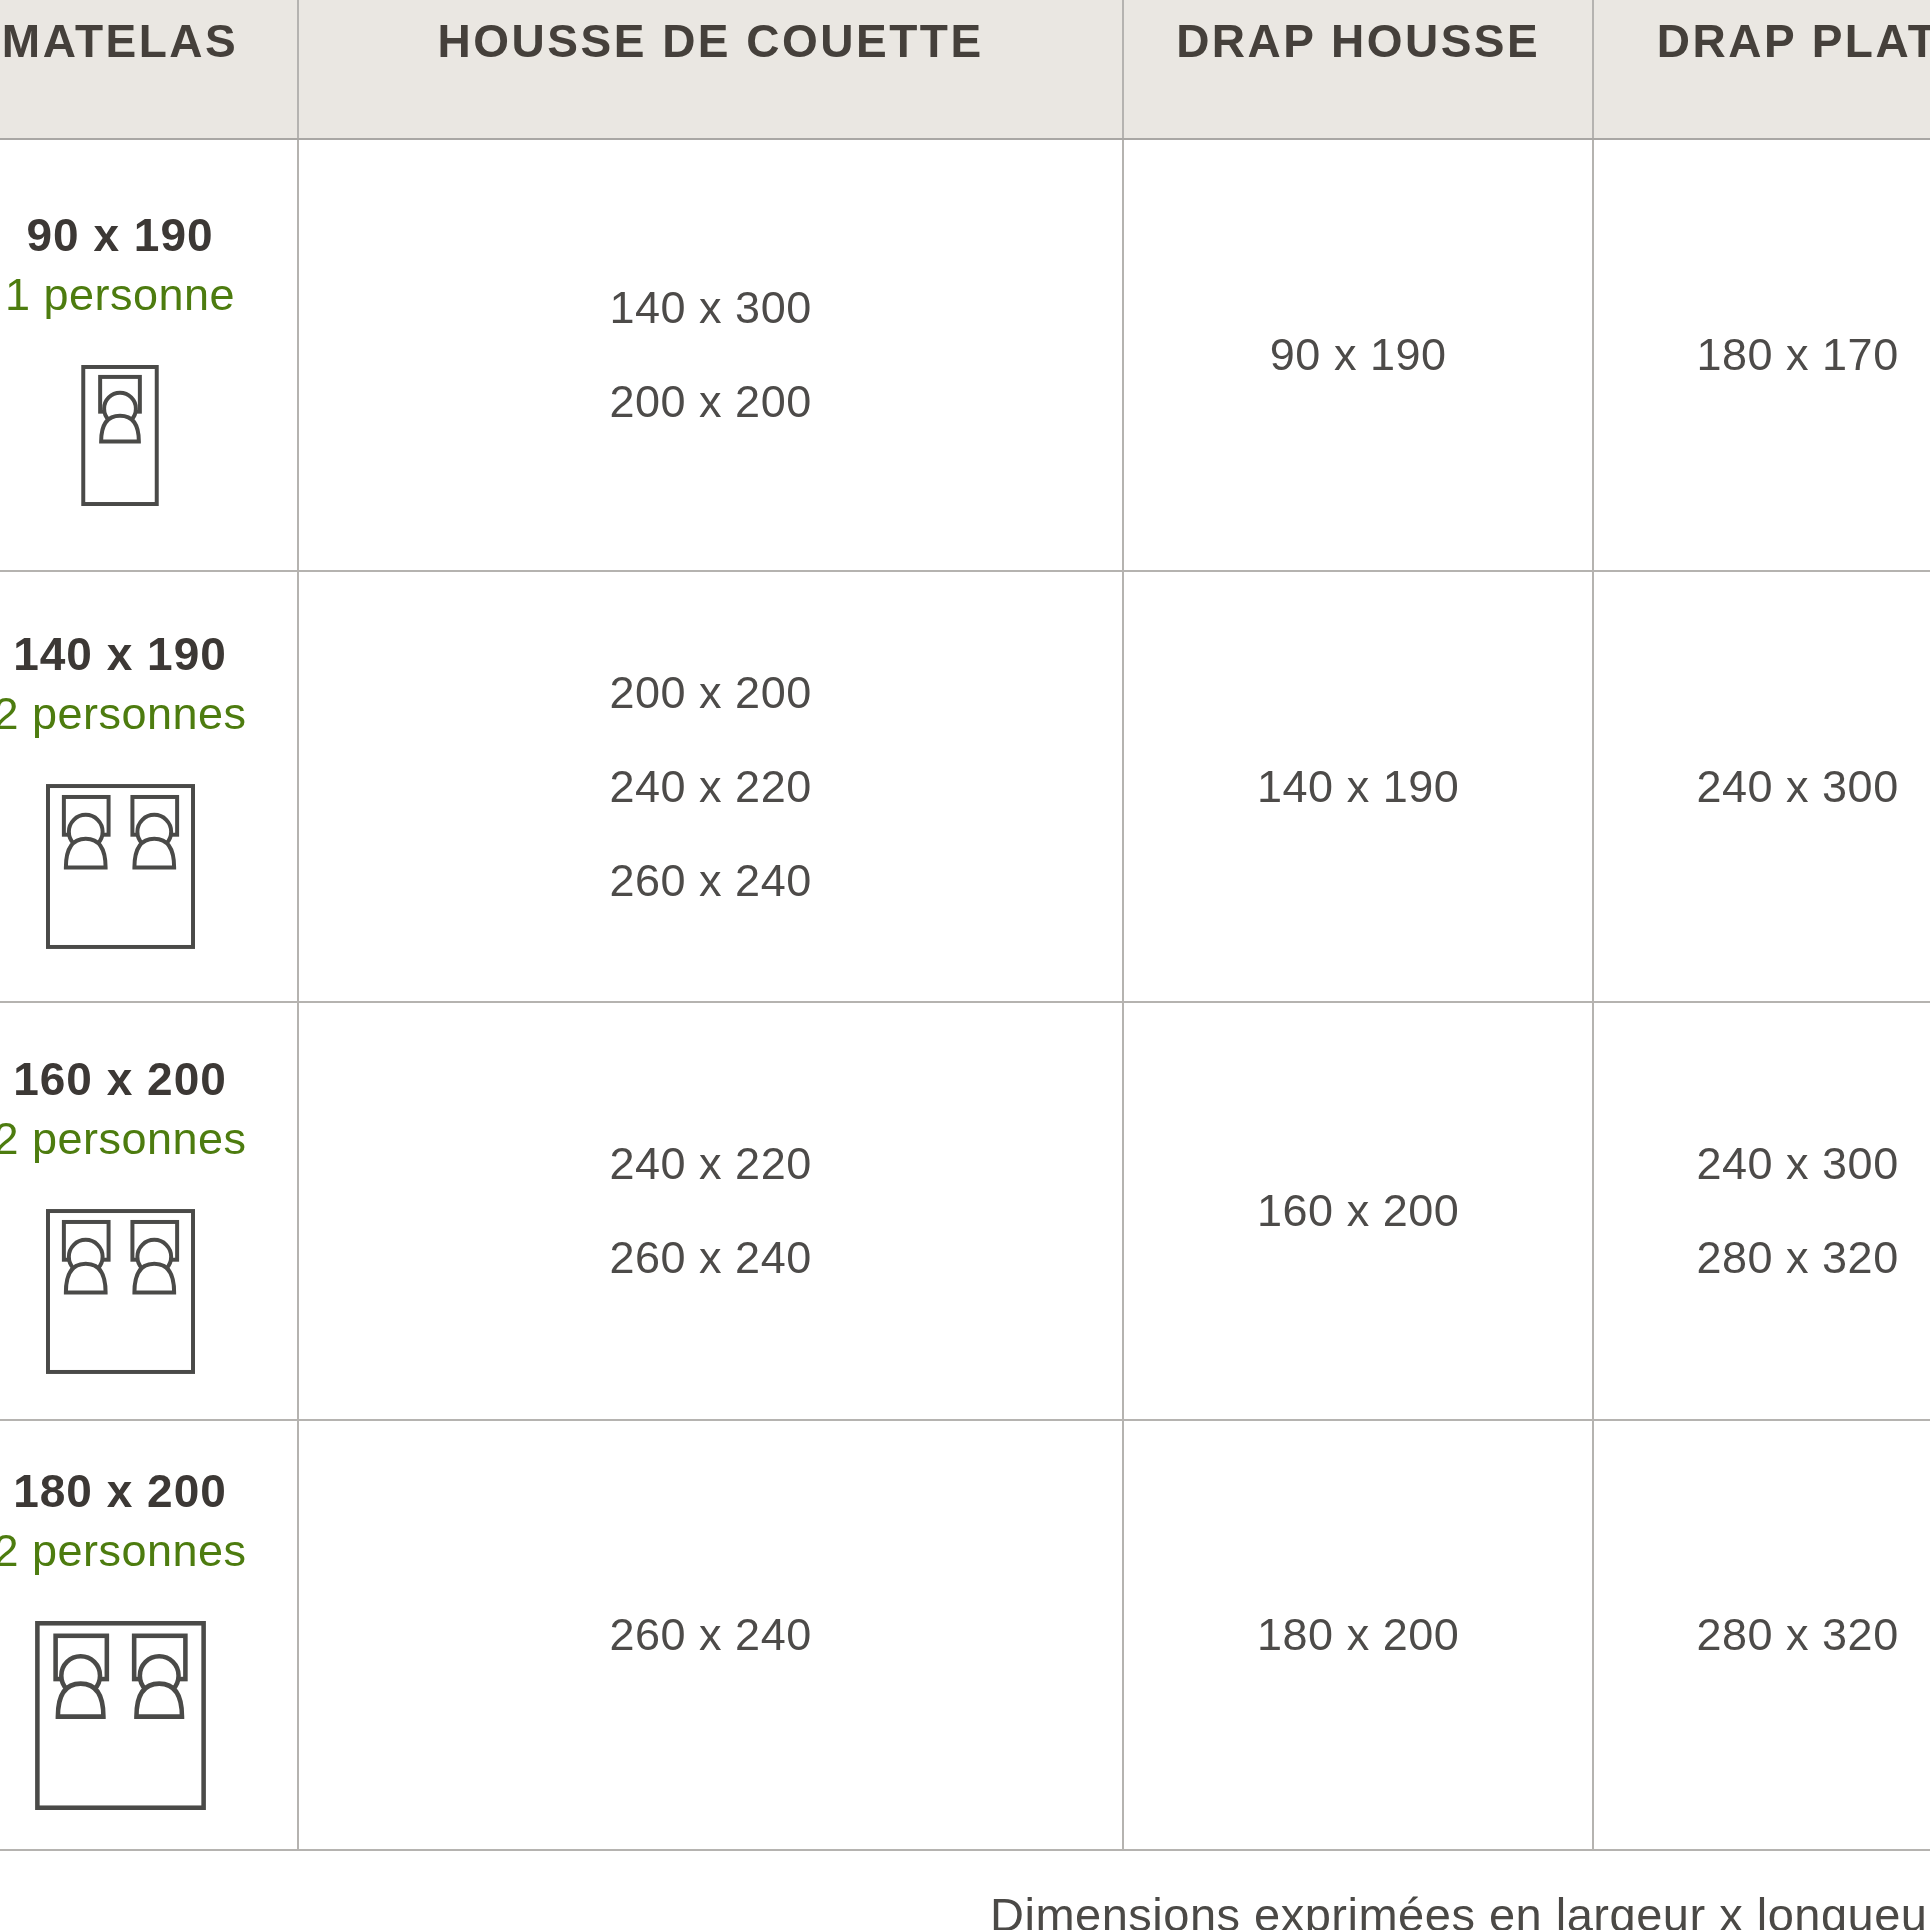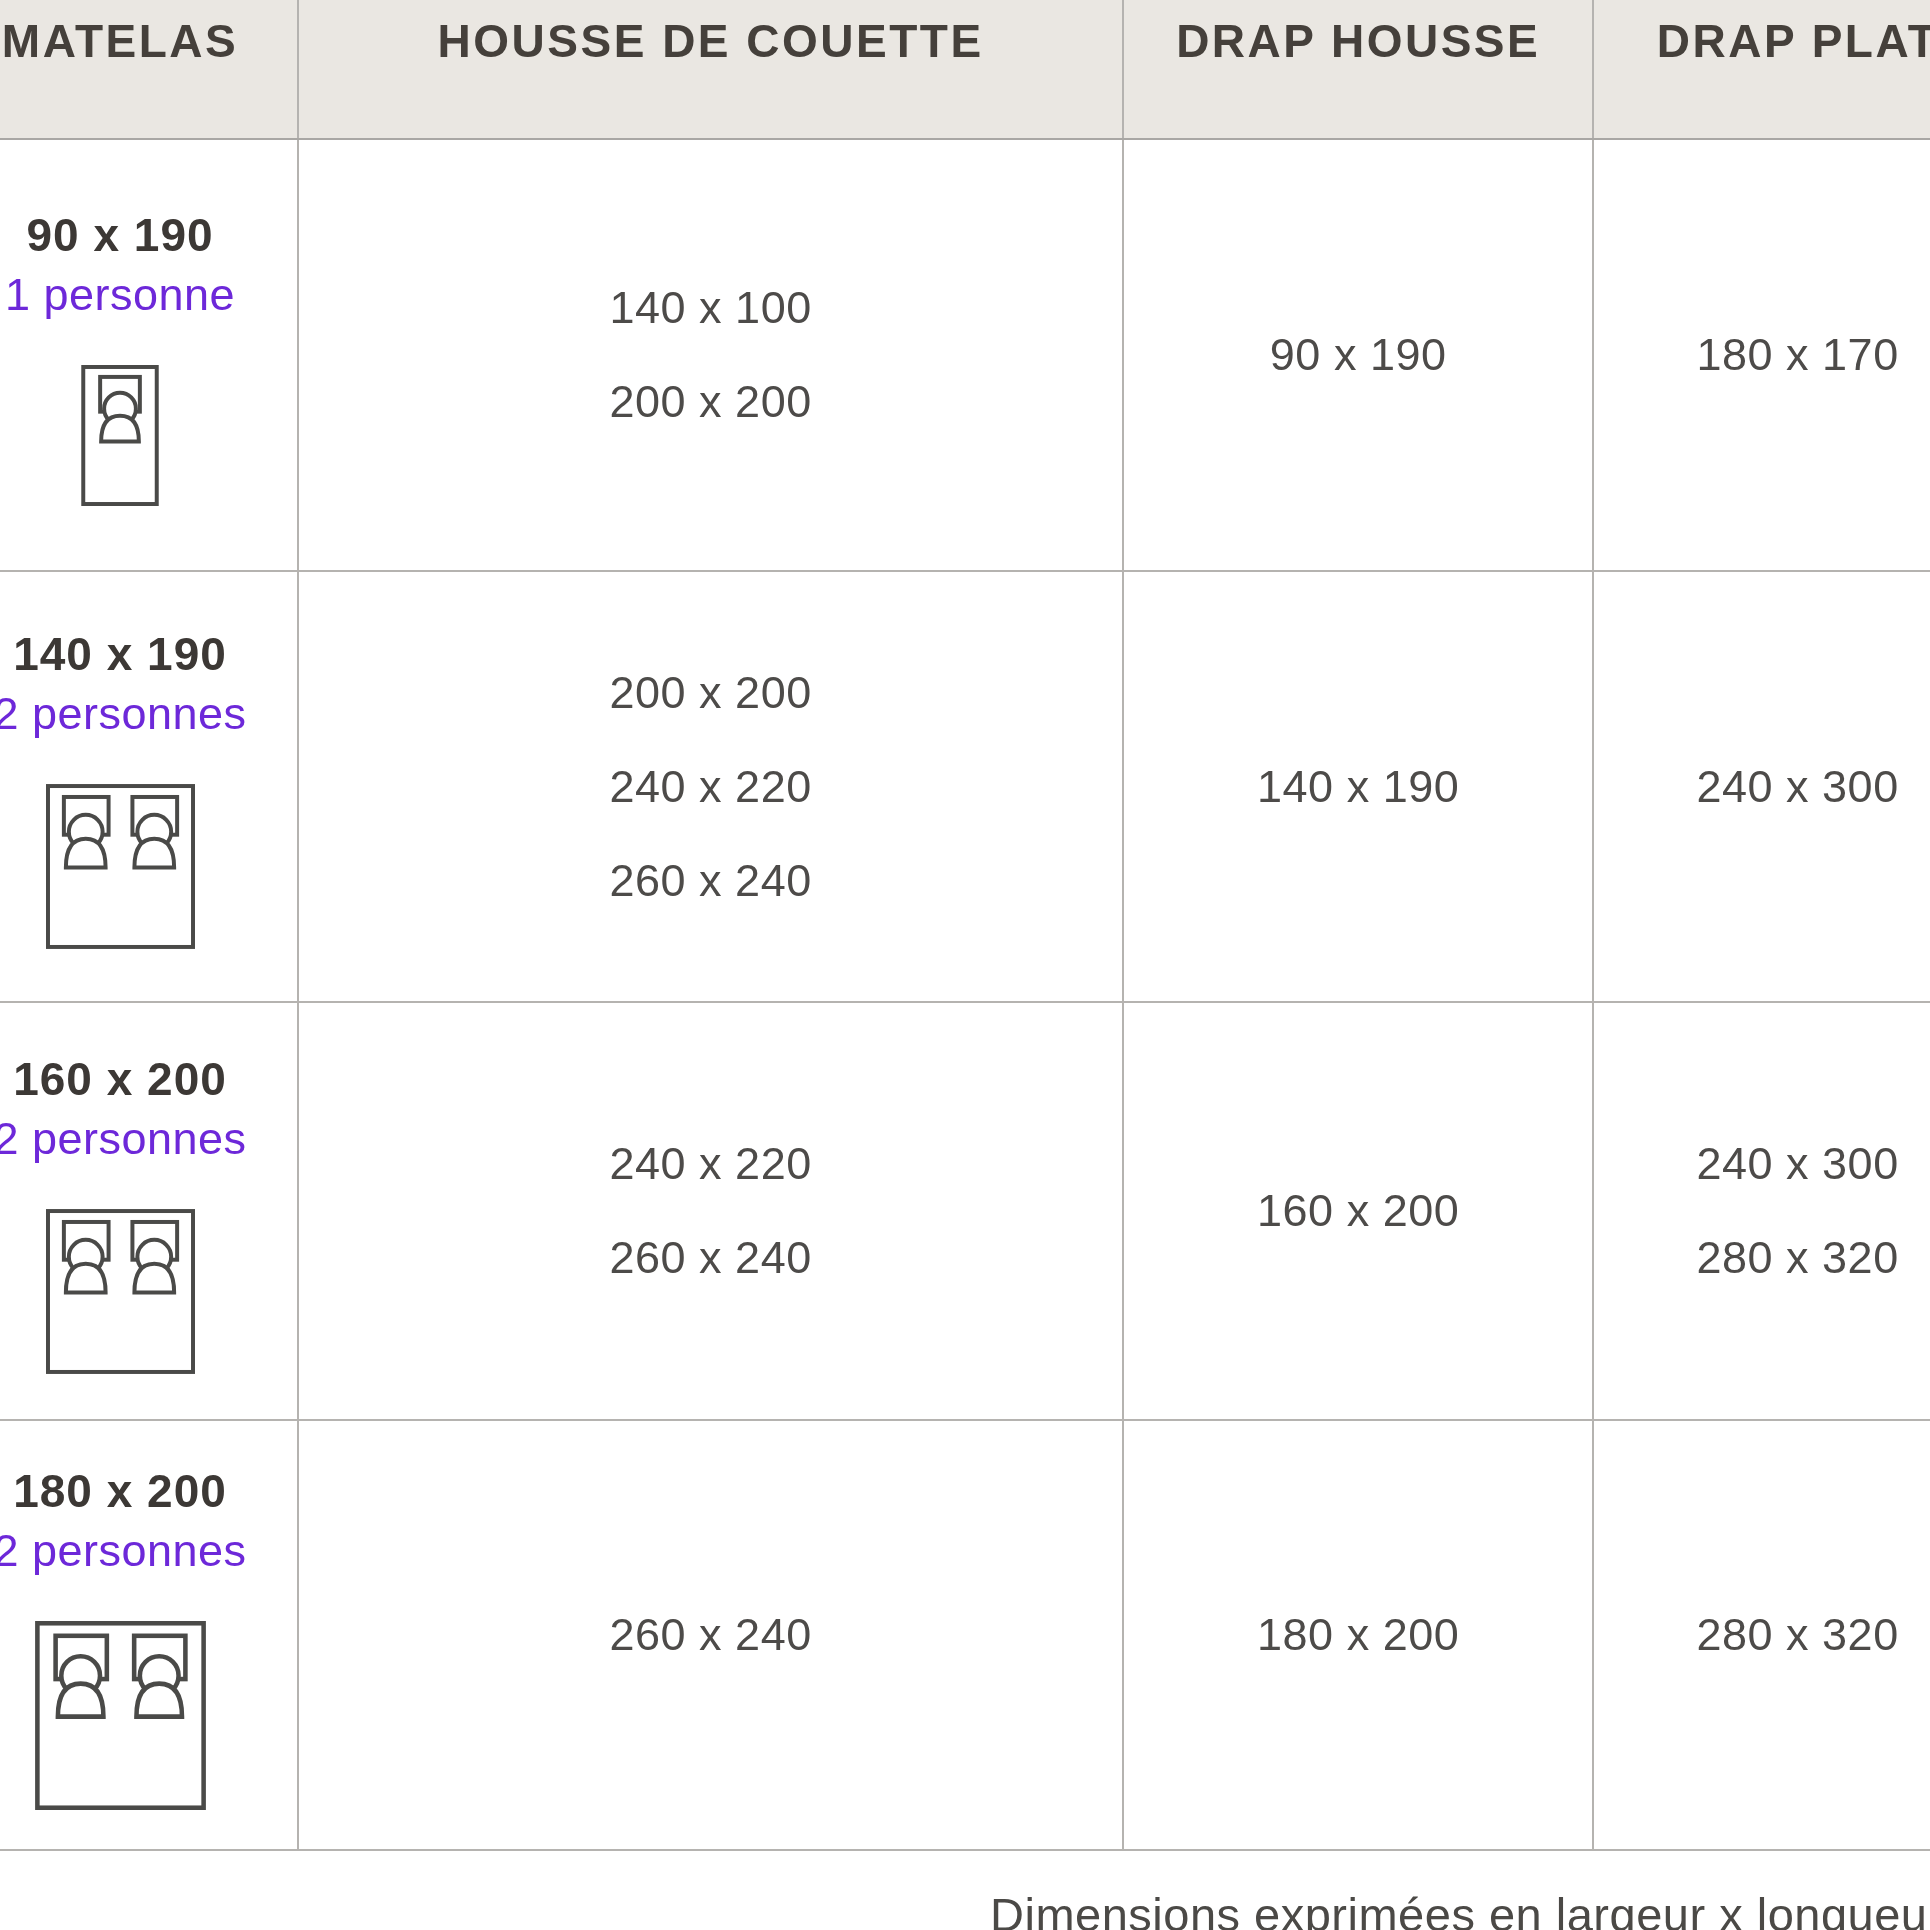--- a/index.html
+++ b/index.html
@@ -25,21 +25,21 @@
   .c1 { width: 378px; } .c2 { width: 876px; } .c3 { width: 499px; text-align: right; } .c4 { width: 432px; }
   .header-row { height: 140px; border-bottom: 2px solid #a9a7a4; }
   .header-row .cell {
     background: #EAE7E2;
     justify-content: flex-start; padding-top: 16px;
     font-weight: bold; font-size: 46px; line-height: 1.1;
     letter-spacing: 2.5px; color: #45403B;
   }
   .r1 { height: 432px; } .r2 { height: 431px; } .r3 { height: 418px; } .r4 { height: 430px; }
   .size-label { font-size: 46px; font-weight: bold; color: #3C3835; line-height: 60px; letter-spacing: 1px; }
-  .persons-label { font-size: 45px; color: #6d28d9; line-height: 60px; letter-spacing: 0.5px; }
+  .persons-label { font-size: 45px; color: #4d7c0f; line-height: 60px; letter-spacing: 0.5px; }
   .bed-icon { margin-top: 40px; display: block; }
   .val { font-size: 45px; color: #4D4B49; line-height: 94px; letter-spacing: 0.5px; white-space: nowrap; }
   .footnote {
     position: absolute; left: 990px; top: 1887px;
     font-size: 47px; color: #4B4946; white-space: nowrap; letter-spacing: 0.5px;
   }
 </style>
 </head>
 <body>
 
@@ -59,21 +59,21 @@
       <svg class="bed-icon" width="78" height="141" viewBox="0 0 78 142">
         <g fill="#ffffff" stroke="#4A4A48" stroke-width="4">
           <rect x="2" y="2" width="74" height="138"></rect>
           <rect x="19" y="12" width="40" height="35"></rect>
           <circle cx="39" cy="44" r="16"></circle>
           <path d="M20 77 Q20 51 39 51 Q58 51 58 77 Z"></path>
         </g>
       </svg>
     </div>
     <div class="cell c2">
-      <div class="val">140 x 100</div>
+      <div class="val">140 x 300</div>
       <div class="val">200 x 200</div>
     </div>
     <div class="cell c3">
       <div class="val">90 x 190</div>
     </div>
     <div class="cell c4">
       <div class="val">180 x 170</div>
     </div>
   </div>
 

